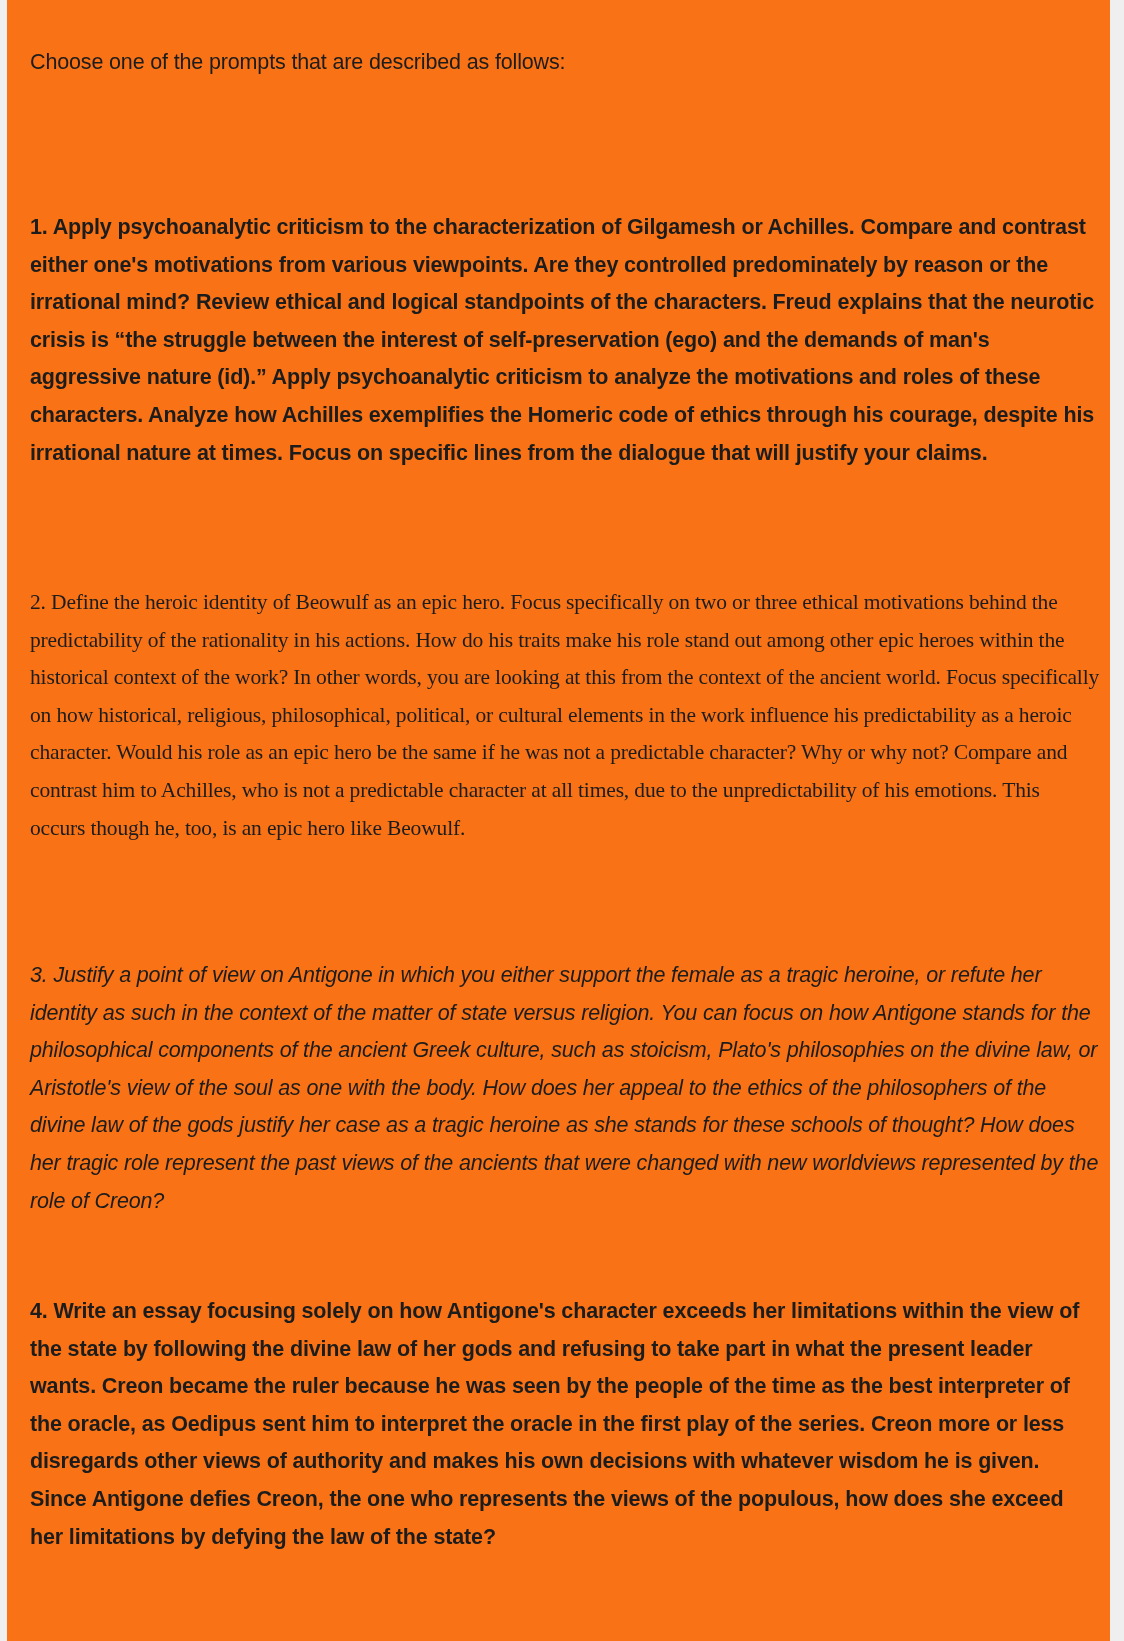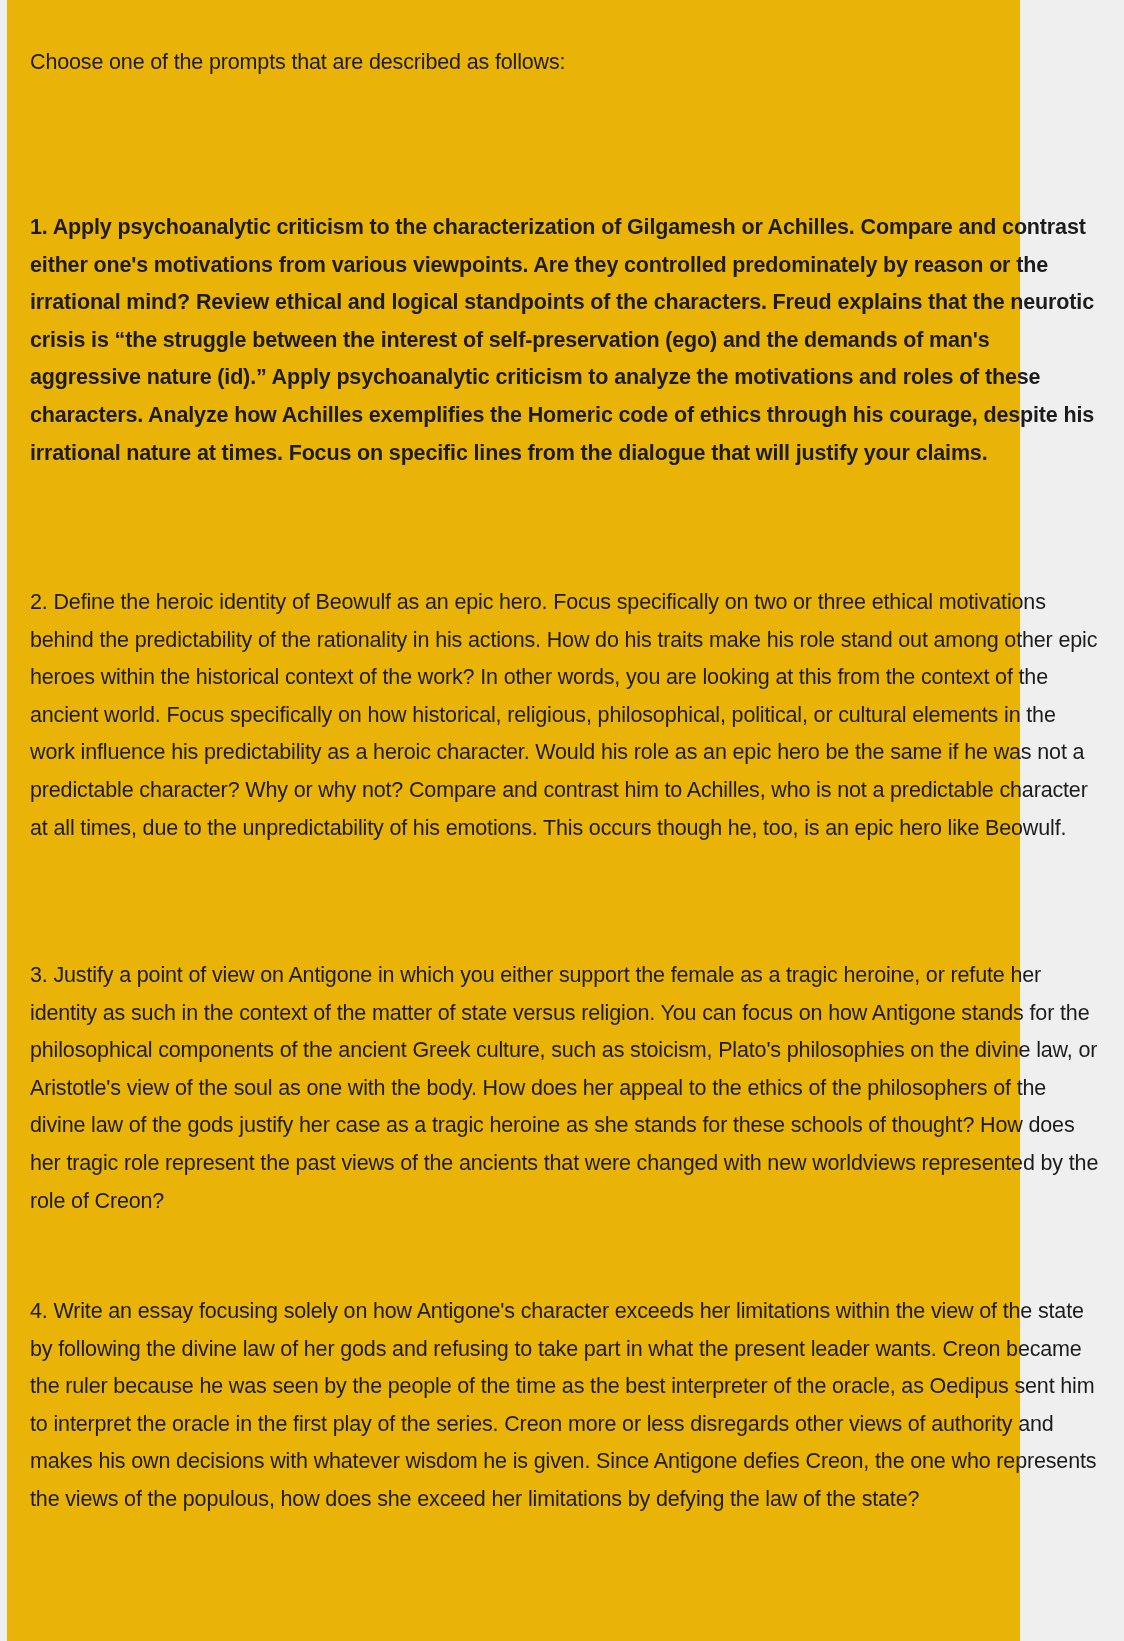--- a/index.html
+++ b/index.html
@@ -10,40 +10,40 @@
     width: 1124px;
     height: 1641px;
     background: #efefef;
     position: relative;
     overflow: hidden;
   }
   .page {
     position: absolute;
     left: 7px;
     top: 0;
-    width: 1013px;
+    width: 1103px;
     height: 1641px;
-    background: #eab308;
+    background: #f97316;
   }
   .text {
     font-family: "Liberation Sans", sans-serif;
     font-size: 21.5px;
     color: #1c1c1c;
     line-height: 37.6px;
     letter-spacing: -0.15px;
     margin: 0;
     position: absolute;
     left: 23px;
     width: 1070px;
   }
   #intro { top: 44px; }
   #p1 { top: 209px; font-weight: bold; }
-  #p2 { top: 584px; }
-  #p3 { top: 957px; }
-  #p4 { top: 1293px; }
+  #p2 { top: 584px; font-family: Liberation Serif, serif; }
+  #p3 { top: 957px; font-style: italic; }
+  #p4 { top: 1293px; font-weight: bold; }
 </style>
 </head>
 <body>
 
 <div class="page">
   <p id="intro" class="text">Choose one of the prompts that are described as follows:</p>
   <p id="p1" class="text">1. Apply psychoanalytic criticism to the characterization of Gilgamesh or Achilles. Compare and contrast either one's motivations from various viewpoints. Are they controlled predominately by reason or the irrational mind? Review ethical and logical standpoints of the characters. Freud explains that the neurotic crisis is “the struggle between the interest of self-preservation (ego) and the demands of man's aggressive nature (id).” Apply psychoanalytic criticism to analyze the motivations and roles of these characters. Analyze how Achilles exemplifies the Homeric code of ethics through his courage, despite his irrational nature at times. Focus on specific lines from the dialogue that will justify your claims.</p>
   <p id="p2" class="text">2. Define the heroic identity of Beowulf as an epic hero. Focus specifically on two or three ethical motivations behind the predictability of the rationality in his actions. How do his traits make his role stand out among other epic heroes within the historical context of the work? In other words, you are looking at this from the context of the ancient world. Focus specifically on how historical, religious, philosophical, political, or cultural elements in the work influence his predictability as a heroic character. Would his role as an epic hero be the same if he was not a predictable character? Why or why not? Compare and contrast him to Achilles, who is not a predictable character at all times, due to the unpredictability of his emotions. This occurs though he, too, is an epic hero like Beowulf.</p>
   <p id="p3" class="text">3. Justify a point of view on Antigone in which you either support the female as a tragic heroine, or refute her identity as such in the context of the matter of state versus religion. You can focus on how Antigone stands for the philosophical components of the ancient Greek culture, such as stoicism, Plato's philosophies on the divine law, or Aristotle's view of the soul as one with the body. How does her appeal to the ethics of the philosophers of the divine law of the gods justify her case as a tragic heroine as she stands for these schools of thought? How does her tragic role represent the past views of the ancients that were changed with new worldviews represented by the role of Creon?</p>
   <p id="p4" class="text">4. Write an essay focusing solely on how Antigone's character exceeds her limitations within the view of the state by following the divine law of her gods and refusing to take part in what the present leader wants. Creon became the ruler because he was seen by the people of the time as the best interpreter of the oracle, as Oedipus sent him to interpret the oracle in the first play of the series. Creon more or less disregards other views of authority and makes his own decisions with whatever wisdom he is given. Since Antigone defies Creon, the one who represents the views of the populous, how does she exceed her limitations by defying the law of the state?</p>

